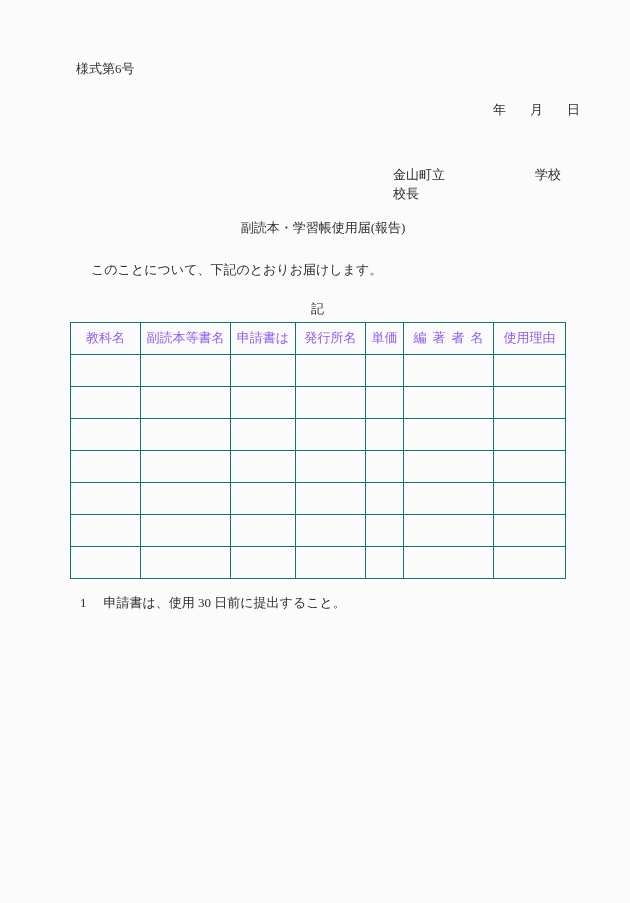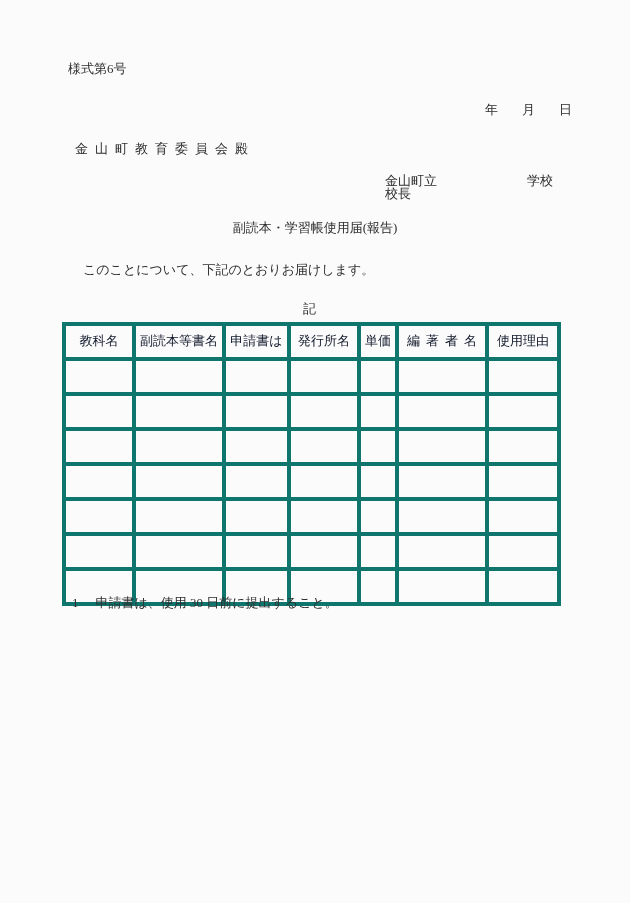--- a/index.html
+++ b/index.html
@@ -6,73 +6,72 @@
   .page {
     position: relative;
     width: 630px;
     height: 903px;
     background: #fbfbfb;
     font-family: "Liberation Serif", "DejaVu Serif", serif;
     font-size: 13px;
     color: #2e2e2e;
     overflow: hidden;
   }
-  .abs { position: absolute; white-space: nowrap; line-height: 1.15; }
+  .abs { position: absolute; white-space: nowrap; line-height: 1.15; margin-left: 8px; }
 
   .form-number { left: 68px; top: 62px; }
 
   .date-line { left: 485px; top: 103px; display: flex; gap: 24px; }
 
   .addressee { left: 75px; top: 142px; letter-spacing: 7px; }
 
-  .school-line { left: 385px; top: 174px; display: flex; align-items: flex-end; gap: 27px; }
+  .school-line { left: 385px; top: 168px; display: flex; align-items: flex-end; gap: 27px; }
   .school-blank { display: inline-block; width: 36px; }
   .principal-line { left: 385px; top: 187px; }
 
   .doc-title { left: 0; top: 221px; width: 630px; text-align: center; }
 
   .body-text { left: 83px; top: 263px; }
 
   .table-caption { left: 62px; top: 302px; width: 495px; text-align: center; }
 
   .table-wrap { left: 62px; top: 322px; }
   table.form-table {
     border-collapse: collapse;
     table-layout: fixed;
     width: 495px;
   }
   table.form-table th, table.form-table td {
-    border: 4px solid #0f766e;
+    border: 1px solid #0f766e;
     padding: 0;
     height: 31px;
     text-align: center;
     vertical-align: middle;
     font-weight: normal;
     font-size: 13px;
-    color: #0f172a;
+    color: #8b5cf6;
     overflow: hidden;
   }
   th.spaced { letter-spacing: 6px; text-indent: 6px; }
 
   .note-line { left: 72px; top: 596px; display: flex; gap: 17px; }
 </style>
 </head>
 <body>
 
 <div class="page">
 
   <div class="abs form-number">様式第6号</div>
 
   <div class="abs date-line">
     <span>年</span>
     <span>月</span>
     <span>日</span>
   </div>
 
-  <div class="abs addressee">金山町教育委員会殿</div>
 
   <div class="abs school-line">
     <span>金山町立</span>
     <span class="school-blank"></span>
     <span>学校</span>
   </div>
   <div class="abs principal-line">校長</div>
 
   <div class="abs body-text">このことについて、下記のとおりお届けします。</div>
 

